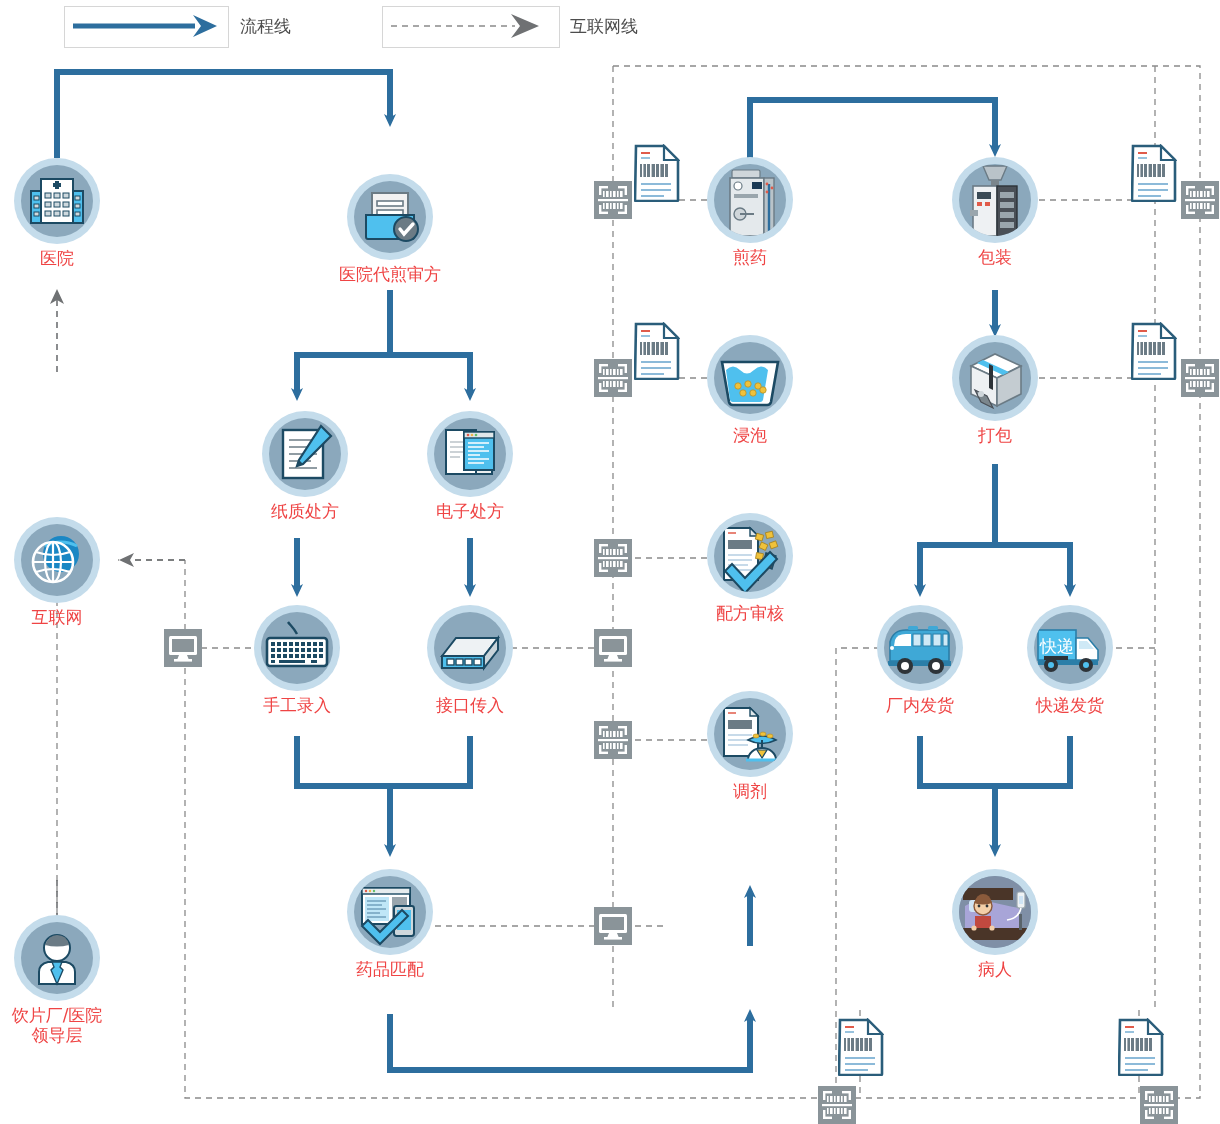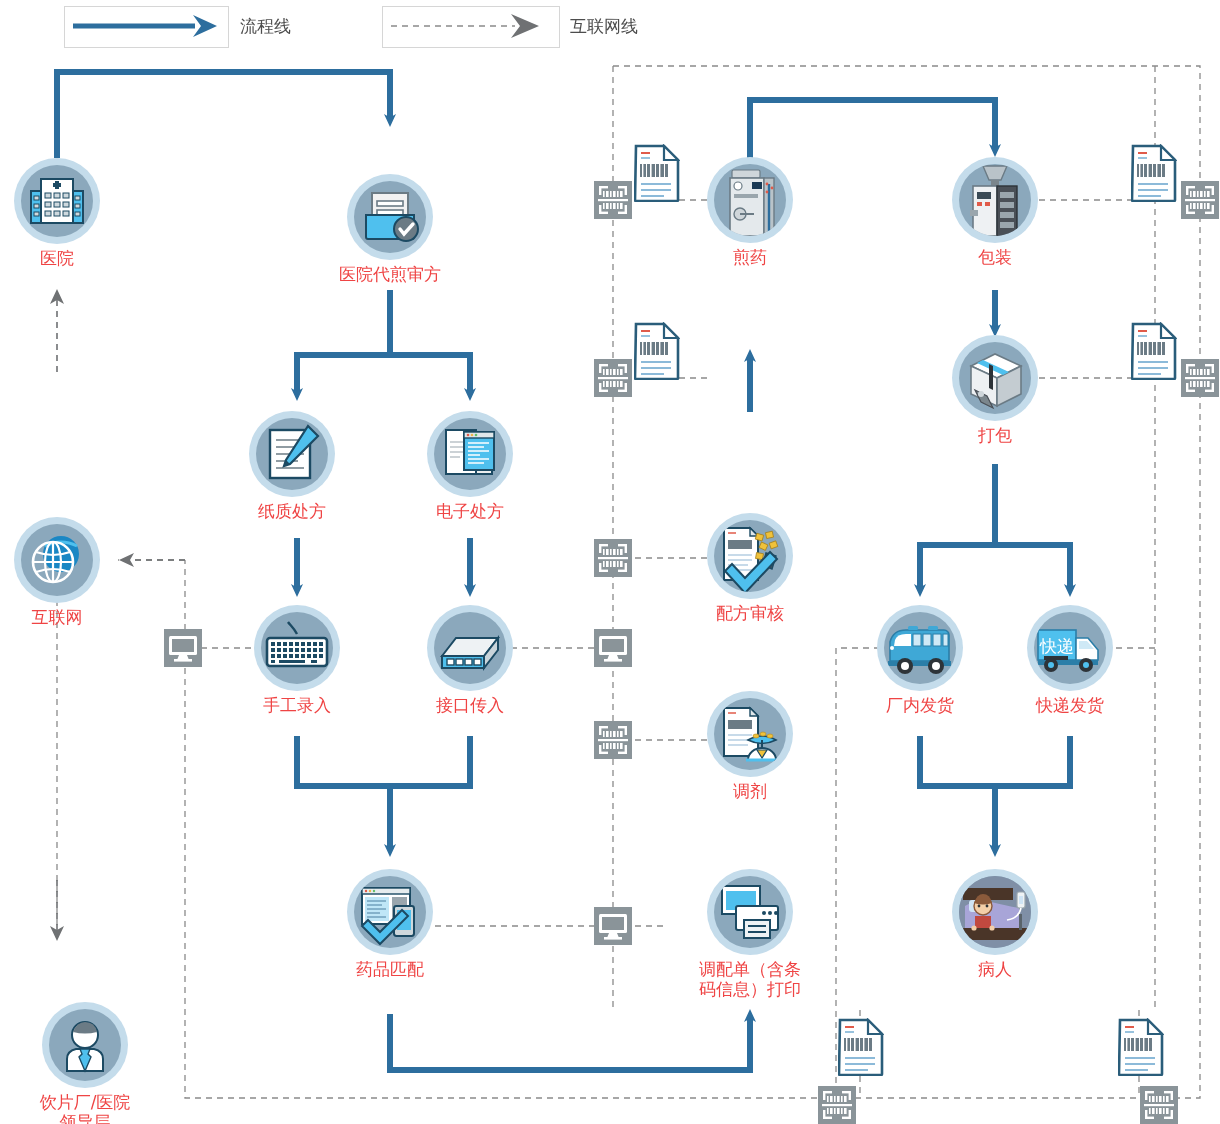--- a/index.html
+++ b/index.html
@@ -154,21 +154,21 @@
         <rect x="23" y="20" width="26" height="5" fill="#fff" stroke="#6b7b85" stroke-width="1.6"></rect>
         <rect x="23" y="29" width="26" height="5" fill="#fff" stroke="#6b7b85" stroke-width="1.6"></rect>
         <path d="M12,34 h48 v22 a2,2 0 0 1 -2,2 h-44 a2,2 0 0 1 -2,-2 Z" fill="#4fc0ee" stroke="#1c4a63" stroke-width="2"></path>
         <circle cx="52" cy="48" r="12" fill="#6b7b85" stroke="#1c4a63" stroke-width="2"></circle>
         <path d="M46,48 l4,5 l9,-10" stroke="#fff" stroke-width="3.4" fill="none" stroke-linecap="round"></path>
       </svg>
     </div>
     <div class="cap">医院代煎审方</div>
   </div>
 
-  <div class="node" style="left:249px;top:411px;">
+  <div class="node" style="left:262px;top:411px;">
     <div class="ring"></div>
     <div class="disc">
       <svg class="glyph" viewBox="0 0 72 72">
         <rect x="14" y="12" width="40" height="48" fill="#fff" stroke="#1c4a63" stroke-width="2.4"></rect>
         <g stroke="#6b7b85" stroke-width="1.6">
           <line x1="20" y1="22" x2="48" y2="22"></line>
             <line x1="20" y1="29" x2="48" y2="29"></line>
           <line x1="20" y1="36" x2="48" y2="36"></line>
             <line x1="20" y1="43" x2="42" y2="43"></line>
           <line x1="20" y1="50" x2="48" y2="50"></line>
@@ -281,21 +281,21 @@
           <rect x="13" y="47" width="7" height="6"></rect>
             <rect x="22" y="47" width="7" height="6"></rect>
           <rect x="31" y="47" width="7" height="6"></rect>
             <rect x="40" y="47" width="7" height="6"></rect>
         </g>
       </svg>
     </div>
     <div class="cap">接口传入</div>
   </div>
 
-  <div class="node" style="left:14px;top:1002px;margin-left:28px;">
+  <div class="node" style="left:14px;top:915px;">
     <div class="ring"></div>
     <div class="disc">
       <svg class="glyph" viewBox="0 0 72 72">
         <circle cx="36" cy="26" r="13" fill="#fff" stroke="#1c4a63" stroke-width="2"></circle>
         <path d="M24,23 q4,-10 12,-10 q10,0 12,10 q-12,3 -24,0 Z" fill="#6b7b85"></path>
         <path d="M18,62 v-12 q0,-8 9,-10 h18 q9,2 9,10 v12 Z" fill="#fff" stroke="#1c4a63" stroke-width="2"></path>
         <path d="M31,40 h10 l-2,5 l3,3 l-6,14 l-6,-14 l3,-3 Z" fill="#4fc0ee" stroke="#1c4a63" stroke-width="1.4"></path>
       </svg>
     </div>
     <div class="cap two"><span>饮片厂/医院</span><br><span>领导层</span></div>
@@ -320,37 +320,20 @@
           </g>
         <rect x="38" y="21" width="15" height="24" fill="#9aa6ad"></rect>
         <rect x="40" y="30" width="20" height="30" rx="2.4" fill="#cfd8dc" stroke="#1c4a63" stroke-width="2"></rect>
         <rect x="43" y="34" width="14" height="20" fill="#4fc0ee"></rect>
         <path d="M14,44 l12,12 l22,-22 l6,6 l-28,28 l-18,-18 Z" fill="#4fc0ee" stroke="#1c4a63" stroke-width="2"></path>
       </svg>
     </div>
     <div class="cap">药品匹配</div>
   </div>
 
-  <div class="node" style="left:707px;top:869px;">
-    <div class="ring"></div>
-    <div class="disc">
-      <svg class="glyph" viewBox="0 0 72 72">
-        <rect x="8" y="10" width="38" height="28" fill="#fff" stroke="#1c4a63" stroke-width="2"></rect>
-        <rect x="12" y="15" width="30" height="19" fill="#4fc0ee"></rect>
-        <rect x="22" y="30" width="42" height="24" rx="2" fill="#fff" stroke="#1c4a63" stroke-width="2"></rect>
-        <circle cx="50" cy="37" r="2" fill="#1c4a63"></circle>
-          <circle cx="56" cy="37" r="2" fill="#1c4a63"></circle>
-          <circle cx="62" cy="37" r="2" fill="#1c4a63"></circle>
-        <rect x="30" y="44" width="26" height="18" fill="#eef2f4" stroke="#1c4a63" stroke-width="2"></rect>
-        <line x1="34" y1="50" x2="52" y2="50" stroke="#1c4a63" stroke-width="2"></line>
-        <line x1="34" y1="56" x2="52" y2="56" stroke="#1c4a63" stroke-width="2"></line>
-      </svg>
-    </div>
-    <div class="cap two"><span>调配单（含条</span><br><span>码信息）打印</span></div>
-  </div>
 
   <div class="node" style="left:707px;top:691px;">
     <div class="ring"></div>
     <div class="disc">
       <svg class="glyph" viewBox="0 0 72 72">
         <path d="M10,10 h26 l8,8 v40 h-34 Z" fill="#fff" stroke="#1c4a63" stroke-width="2"></path>
         <path d="M36,10 v8 h8 Z" fill="#dfe7ea" stroke="#1c4a63" stroke-width="1.4"></path>
         <line x1="14" y1="15" x2="22" y2="15" stroke="#e05b4a" stroke-width="1.6"></line>
         <rect x="14" y="22" width="24" height="9" fill="#6b7b85"></rect>
         <g stroke="#8fb6d4" stroke-width="1.2">
@@ -395,20 +378,38 @@
           <rect x="42" y="33" width="7" height="6" transform="rotate(10 45 36)"></rect>
           <rect x="52" y="34" width="7" height="6" transform="rotate(-28 55 37)"></rect>
         </g>
         <path d="M52,33 l10,3 l-4,13 l-9,-4 Z" fill="#4a5057" stroke="#1c4a63" stroke-width="1.4"></path>
         <path d="M18,44 l13,14 l25,-26 l7,7 l-32,34 l-20,-22 Z" fill="#4fc0ee" stroke="#1c4a63" stroke-width="2"></path>
       </svg>
     </div>
     <div class="cap">配方审核</div>
   </div>
 
+  <div class="node" style="left:707px;top:335px;">
+    <div class="ring"></div>
+    <div class="disc">
+      <svg class="glyph" viewBox="0 0 72 72">
+        <path d="M8,20 h56 l-7,40 a4,4 0 0 1 -4,3 h-34 a4,4 0 0 1 -4,-3 Z" fill="#fff" stroke="#1c4a63" stroke-width="2.6"></path>
+        <path d="M12,28 q7,-7 14,0 q7,7 14,0 q7,-7 14,0 l-5,30 a3,3 0 0 1 -3,2 h-27 a3,3 0 0 1 -3,-2 Z" fill="#4fc0ee"></path>
+        <g fill="#f0c23a" stroke="#b8912a" stroke-width="0.8">
+          <circle cx="24" cy="44" r="3.2"></circle>
+            <circle cx="34" cy="42" r="3.2"></circle>
+            <circle cx="44" cy="44" r="3.2"></circle>
+          <circle cx="29" cy="51" r="3.2"></circle>
+            <circle cx="39" cy="51" r="3.2"></circle>
+            <circle cx="49" cy="48" r="3.2"></circle>
+        </g>
+      </svg>
+    </div>
+    <div class="cap">浸泡</div>
+  </div>
 
   <div class="node" style="left:707px;top:157px;">
     <div class="ring"></div>
     <div class="disc">
       <svg class="glyph" viewBox="0 0 72 72">
         <rect x="18" y="6" width="28" height="8" rx="1.5" fill="#cfd6da" stroke="#6b7b85" stroke-width="1.2"></rect>
         <rect x="16" y="14" width="34" height="58" fill="#e4e9ec" stroke="#6b7b85" stroke-width="1.6"></rect>
         <rect x="38" y="18" width="10" height="7" fill="#1a3a55"></rect>
         <circle cx="24" cy="22" r="4" fill="#fff" stroke="#6b7b85" stroke-width="1.2"></circle>
         <rect x="20" y="30" width="24" height="4" fill="#9aa6ad"></rect>

